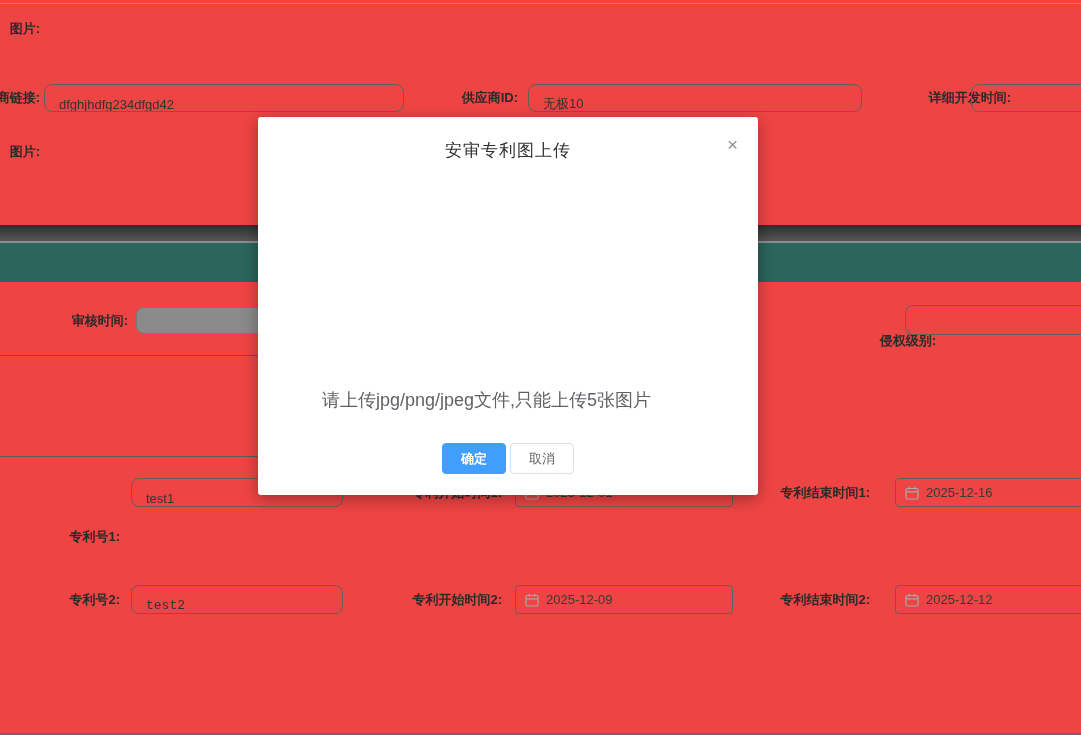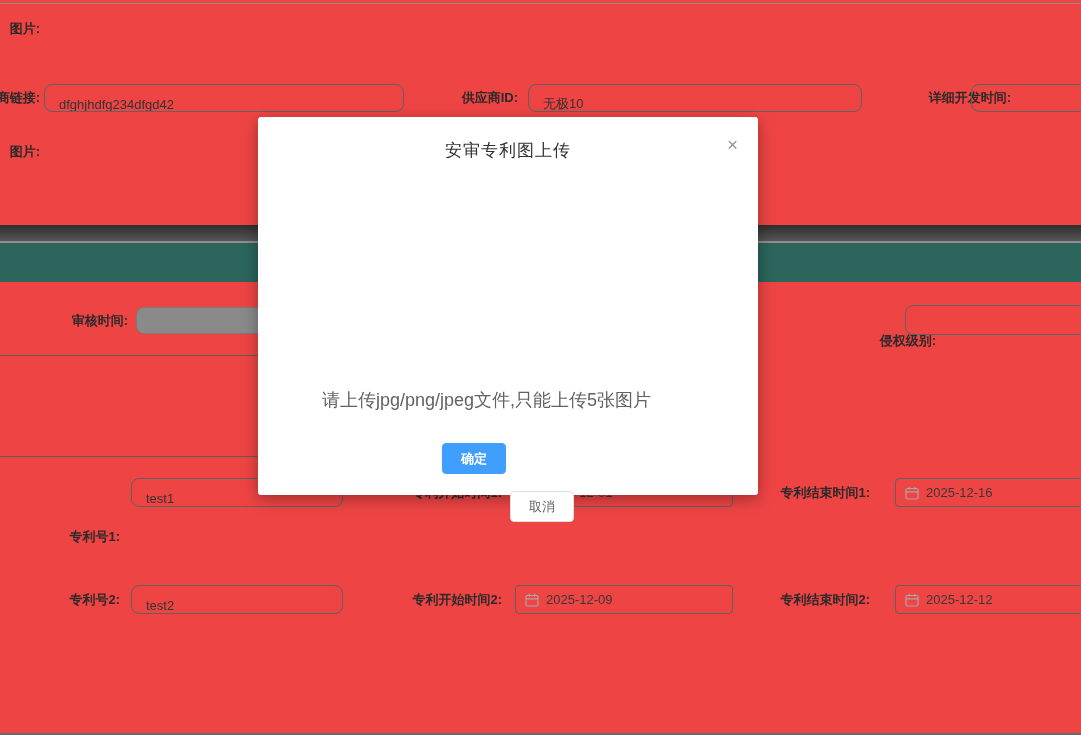--- a/index.html
+++ b/index.html
@@ -67,21 +67,21 @@
     position:absolute;top:326px;left:50%;transform:translateX(-50%);
     display:flex;gap:4px;
   }
   .btn{
     box-sizing:border-box;height:31px;border-radius:4px;font-size:13px;
     display:flex;align-items:center;justify-content:center;cursor:pointer;
     font-family:"Liberation Sans","DejaVu Sans",sans-serif;
     padding:0 18px;user-select:none;
   }
   .btn-primary{background:#409EFF;border:1px solid #409EFF;color:#ffffff;font-weight:bold;}
-  .btn-plain{background:#ffffff;border:1px solid #DCDFE6;color:#606266;margin-top:48px;}
+  .btn-plain{background:#ffffff;border:1px solid #DCDFE6;color:#606266;}
 </style>
 </head>
 <body>
 
 <div class="screen">
 
   <div class="topline"></div>
 
   <div class="lbl" style="left:-14px;top:21px;width:54px;">图片:</div>
 
@@ -128,21 +128,21 @@
     <svg width="14" height="14" viewBox="0 0 14 14">
       <rect x="1" y="2.5" width="12" height="10.5" rx="1.5" fill="none" stroke="#a8a8a8" stroke-width="1.2"></rect>
       <line x1="1" y1="5.8" x2="13" y2="5.8" stroke="#a8a8a8" stroke-width="1.2"></line>
       <line x1="4.3" y1="0.8" x2="4.3" y2="3.4" stroke="#a8a8a8" stroke-width="1.2"></line>
       <line x1="9.7" y1="0.8" x2="9.7" y2="3.4" stroke="#a8a8a8" stroke-width="1.2"></line>
     </svg>
     <span>2025-12-16</span>
   </div>
 
   <div class="lbl" style="left:40px;top:592px;width:80px;">专利号2:</div>
-  <input class="bg-input" style="left: 131px; top: 585px; width: 212px; height: 29px;" value="test2">
+  <input class="bg-input" style="left: 131px; top: 585px; width: 212px; height: 29px; font-family: Liberation Mono, monospace;" value="test2">
 
   <div class="lbl" style="left:402px;top:592px;width:100px;">专利开始时间2:</div>
   <div class="date-box" style="left:515px;top:585px;width:218px;height:29px;">
     <svg width="14" height="14" viewBox="0 0 14 14">
       <rect x="1" y="2.5" width="12" height="10.5" rx="1.5" fill="none" stroke="#a8a8a8" stroke-width="1.2"></rect>
       <line x1="1" y1="5.8" x2="13" y2="5.8" stroke="#a8a8a8" stroke-width="1.2"></line>
       <line x1="4.3" y1="0.8" x2="4.3" y2="3.4" stroke="#a8a8a8" stroke-width="1.2"></line>
       <line x1="9.7" y1="0.8" x2="9.7" y2="3.4" stroke="#a8a8a8" stroke-width="1.2"></line>
     </svg>
     <span>2025-12-09</span>

